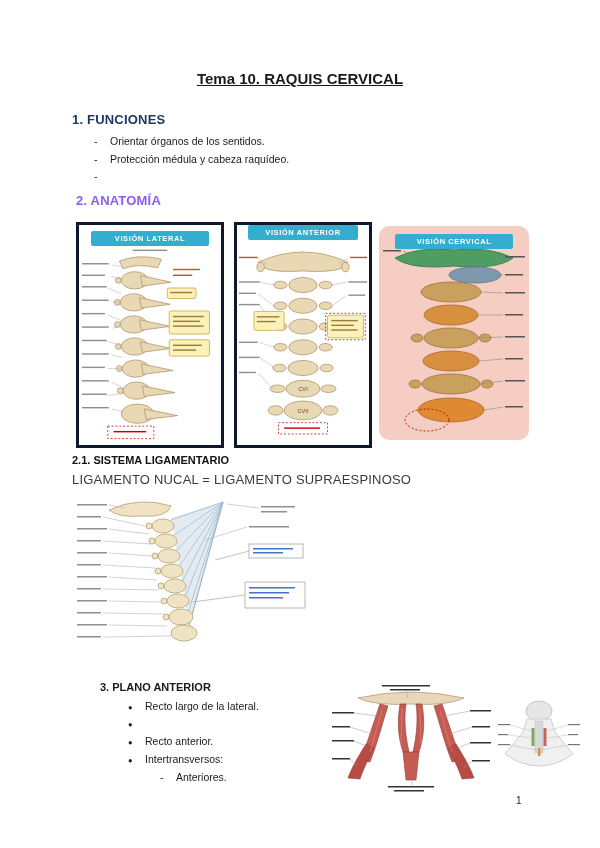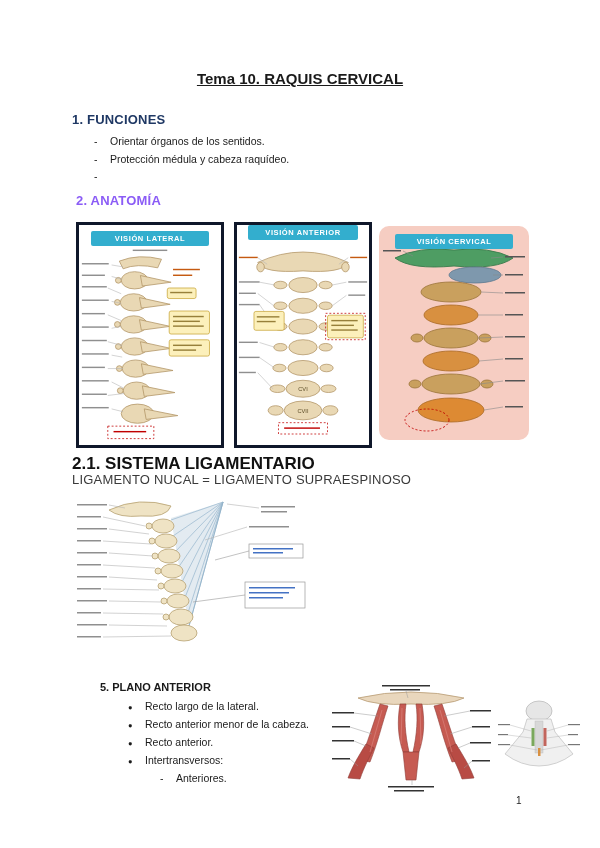--- a/index.html
+++ b/index.html
@@ -12,21 +12,21 @@
   .page { position:relative; width:600px; height:848px; background:#fff; overflow:hidden; }
   .abs { position:absolute; }
 
   .title {
     left:0; right:0; top:70px; text-align:center;
     font-size:15px; font-weight:bold; text-decoration:underline;
   }
   .h2 { font-size:13px; font-weight:bold; letter-spacing:.2px;text-align:center; }
   .h-fun { left:72px; top:112px; color:#1F3864; }
   .h-ana { left:76px; top:193px; color:#8b5cf6; }
-  .h3 { font-size:17px; font-weight:bold; color:#111; }
+  .h3 { font-size:11px; font-weight:bold; color:#111; }
   .h-lig { left:72px; top:454px; }
   .h-mus { left:72px; top:663px; }
   .subtitle { left:72px; top:472px; font-size:13px; color:#3a3a3a; letter-spacing:.2px; }
 
   .dash-list { left:94px; top:133px; font-size:10.5px; line-height:17.5px; }
   .dash-row { display:flex; }
   .dash { width:16px; }
 
   .plano { left:100px; top:681px; font-size:11px; font-weight:bold; }
   .bullet-list { left:128px; top:698px; font-size:10.5px; line-height:17px; }
@@ -355,30 +355,29 @@
         <rect x="170" y="92" width="60" height="26" fill="#ffffff" stroke="#999" stroke-width="0.7"></rect>
         <rect x="174" y="97" width="46" height="1.5" fill="#4472C4"></rect>
         <rect x="174" y="102" width="40" height="1.5" fill="#4472C4"></rect>
         <rect x="174" y="107" width="34" height="1.5" fill="#4472C4"></rect>
         <line x1="174" y1="61" x2="140" y2="70" stroke="#999" stroke-width="0.6"></line>
         <line x1="170" y1="105" x2="118" y2="112" stroke="#999" stroke-width="0.6"></line>
       </g>
     </svg>
   </figure>
 
-  <div class="abs plano">5. PLANO ANTERIOR</div>
+  <div class="abs plano">3. PLANO ANTERIOR</div>
 
   <div class="abs bullet-list">
     <div class="bullet-row">
       <span class="bullet">●</span>
       <span>Recto largo de la lateral.</span>
     </div>
     <div class="bullet-row">
       <span class="bullet">●</span>
-      <span>Recto anterior menor de la cabeza.</span>
     </div>
     <div class="bullet-row">
       <span class="bullet">●</span>
       <span>Recto anterior.</span>
     </div>
     <div class="bullet-row">
       <span class="bullet">●</span>
       <span>Intertransversos:</span>
     </div>
     <div class="subdash-row">

